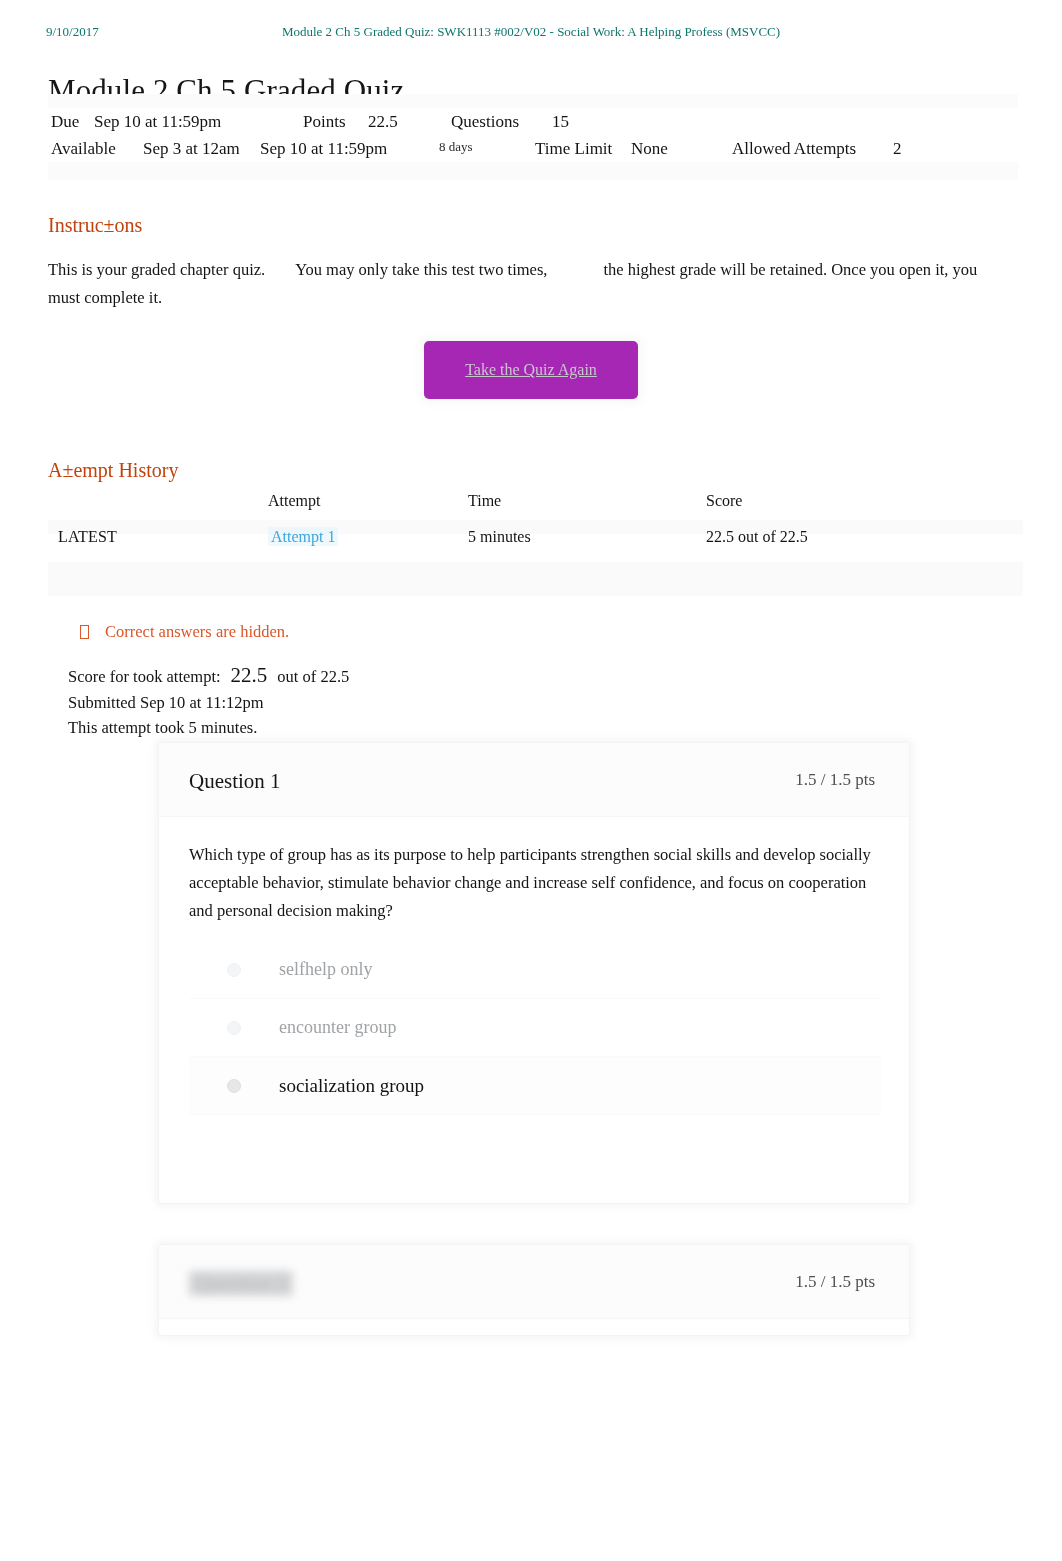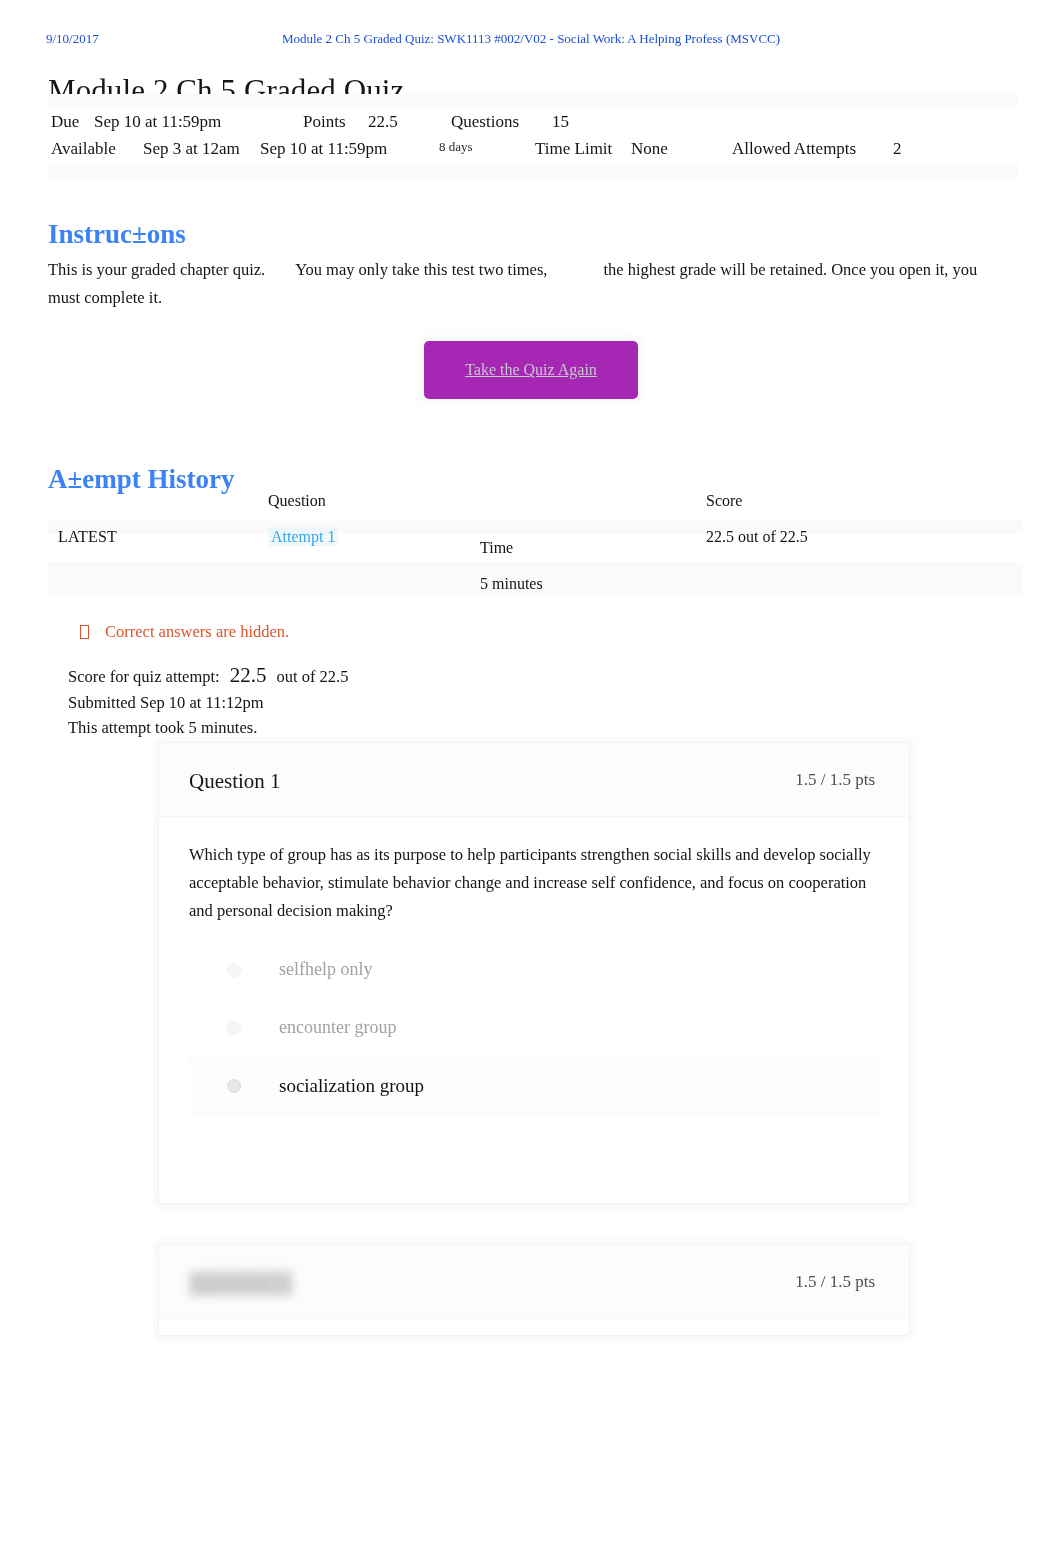--- a/index.html
+++ b/index.html
@@ -15,22 +15,21 @@
     color: #1a1a1a;
     overflow: hidden;
   }
 
   
   .print-header {
     position: absolute;
     top: 24px; left: 0; right: 0;
     height: 18px;
     font-size: 13px;
-    color: #1d4ed8;
-    margin-top: 7px;
+    color: #0f766e;
   }
   .print-header .ph-date {
     position: absolute; left: 46px; top: 0;
     white-space: nowrap;
   }
   .print-header .ph-title {
     position: absolute; left: 0; right: 0; top: 0;
     text-align: center;
     white-space: nowrap;
   }
@@ -73,23 +72,23 @@
     position: absolute;
     white-space: nowrap;
   }
   .meta-label { color: #141414; }
   .meta-small { font-size: 13px; color: #2a2a2a; }
 
   
   .section-h {
     position: absolute;
     left: 48px;
-    font-size: 27px;
-    font-weight: 700;
-    color: #3b82f6;
+    font-size: 20px;
+    font-weight: 400;
+    color: #c2410c;
     white-space: nowrap;
   }
   #h-instructions { top: 197px; }
   #h-attempt-history { top: 442px; }
 
   
   .instr {
     position: absolute;
     left: 48px; top: 256px;
     width: 960px;
@@ -140,21 +139,21 @@
   .ah-row { top: 36px; }
   .ah-c {
     position: absolute;
     top: 0;
     font-size: 16px;
     color: #141414;
     white-space: nowrap;
   }
   .ah-c.c-kept  { left: 10px; }
   .ah-c.c-att   { left: 220px; }
-  .ah-c.c-time  { left: 432px; margin-top: 47px; }
+  .ah-c.c-time  { left: 420px; }
   .ah-c.c-score { left: 658px; }
   .ah-link {
     color: #3da5e0;
     text-decoration: none;
     background: rgba(224,242,251,0.55);
     padding: 1px 3px;
     border-radius: 2px;
   }
   .ah-latest { font-size: 16px; letter-spacing: 0.2px; }
 
@@ -321,40 +320,40 @@
 </div>
 
 <h2 class="section-h" id="h-attempt-history">A±empt History</h2>
 
 <div class="ah-table">
   <div class="ah-strip s1"></div>
   <div class="ah-strip s2"></div>
 
   <div class="ah-hdr">
     <span class="ah-c c-kept"></span>
-    <span class="ah-c c-att">Question</span>
+    <span class="ah-c c-att">Attempt</span>
     <span class="ah-c c-time">Time</span>
     <span class="ah-c c-score">Score</span>
   </div>
 
   <div class="ah-row">
     <span class="ah-c c-kept ah-latest">LATEST</span>
     <span class="ah-c c-att"><a class="ah-link" href="#">Attempt 1</a></span>
     <span class="ah-c c-time">5 minutes</span>
     <span class="ah-c c-score">22.5 out of 22.5</span>
   </div>
 </div>
 
 <div class="hidden-notice">
   <span class="notice-glyph"></span>
   <span>Correct answers are hidden.</span>
 </div>
 
 <div class="score-summary">
-  <div class="line"><span>Score for quiz attempt:</span><span class="sp-sm"></span><span class="score-big">22.5</span><span class="sp-sm"></span><span>out of 22.5</span></div>
+  <div class="line"><span>Score for took attempt:</span><span class="sp-sm"></span><span class="score-big">22.5</span><span class="sp-sm"></span><span>out of 22.5</span></div>
   <div class="line">Submitted Sep 10 at 11:12pm</div>
   <div class="line">This attempt took 5 minutes.</div>
 </div>
 
 <div class="q-card" id="q-card-1">
   <div class="q-head"></div>
   <div class="q-title">Question 1</div>
   <div class="q-pts">1.5 / 1.5 pts</div>
   <div class="q-body">Which type of group has as its purpose to help participants strengthen social skills and develop socially acceptable behavior, stimulate behavior change and increase self confidence, and focus on cooperation and personal decision making?</div>
 

